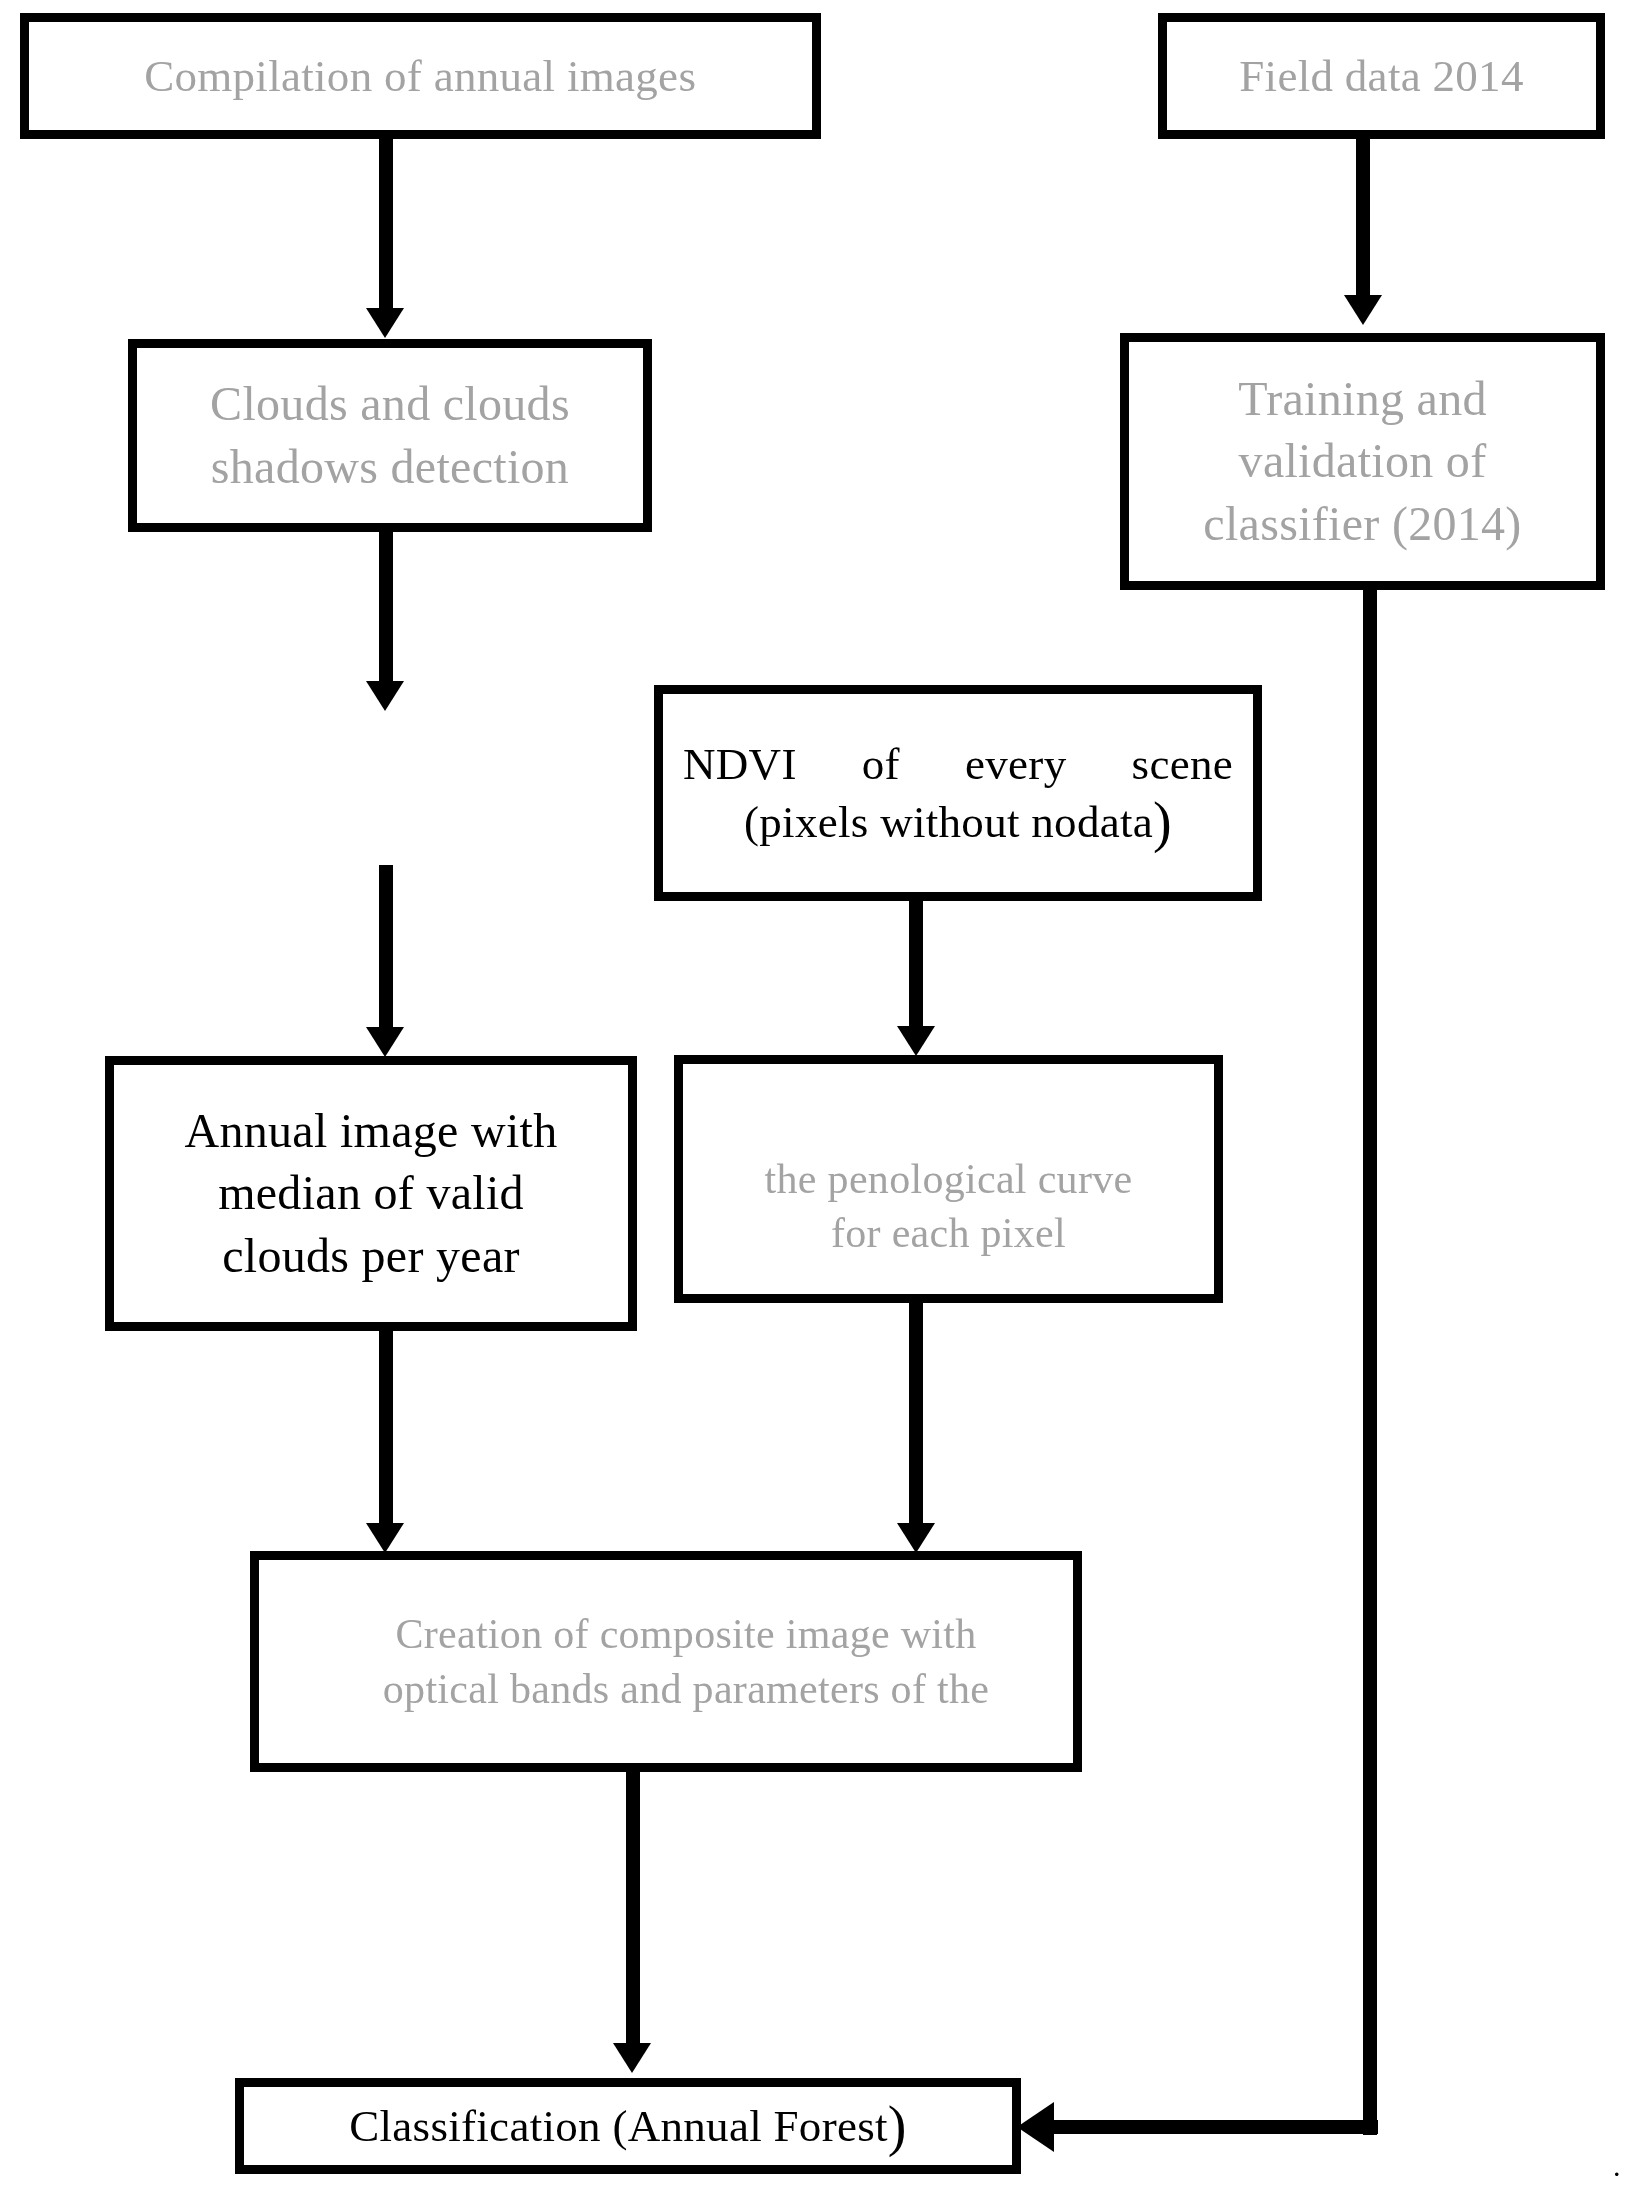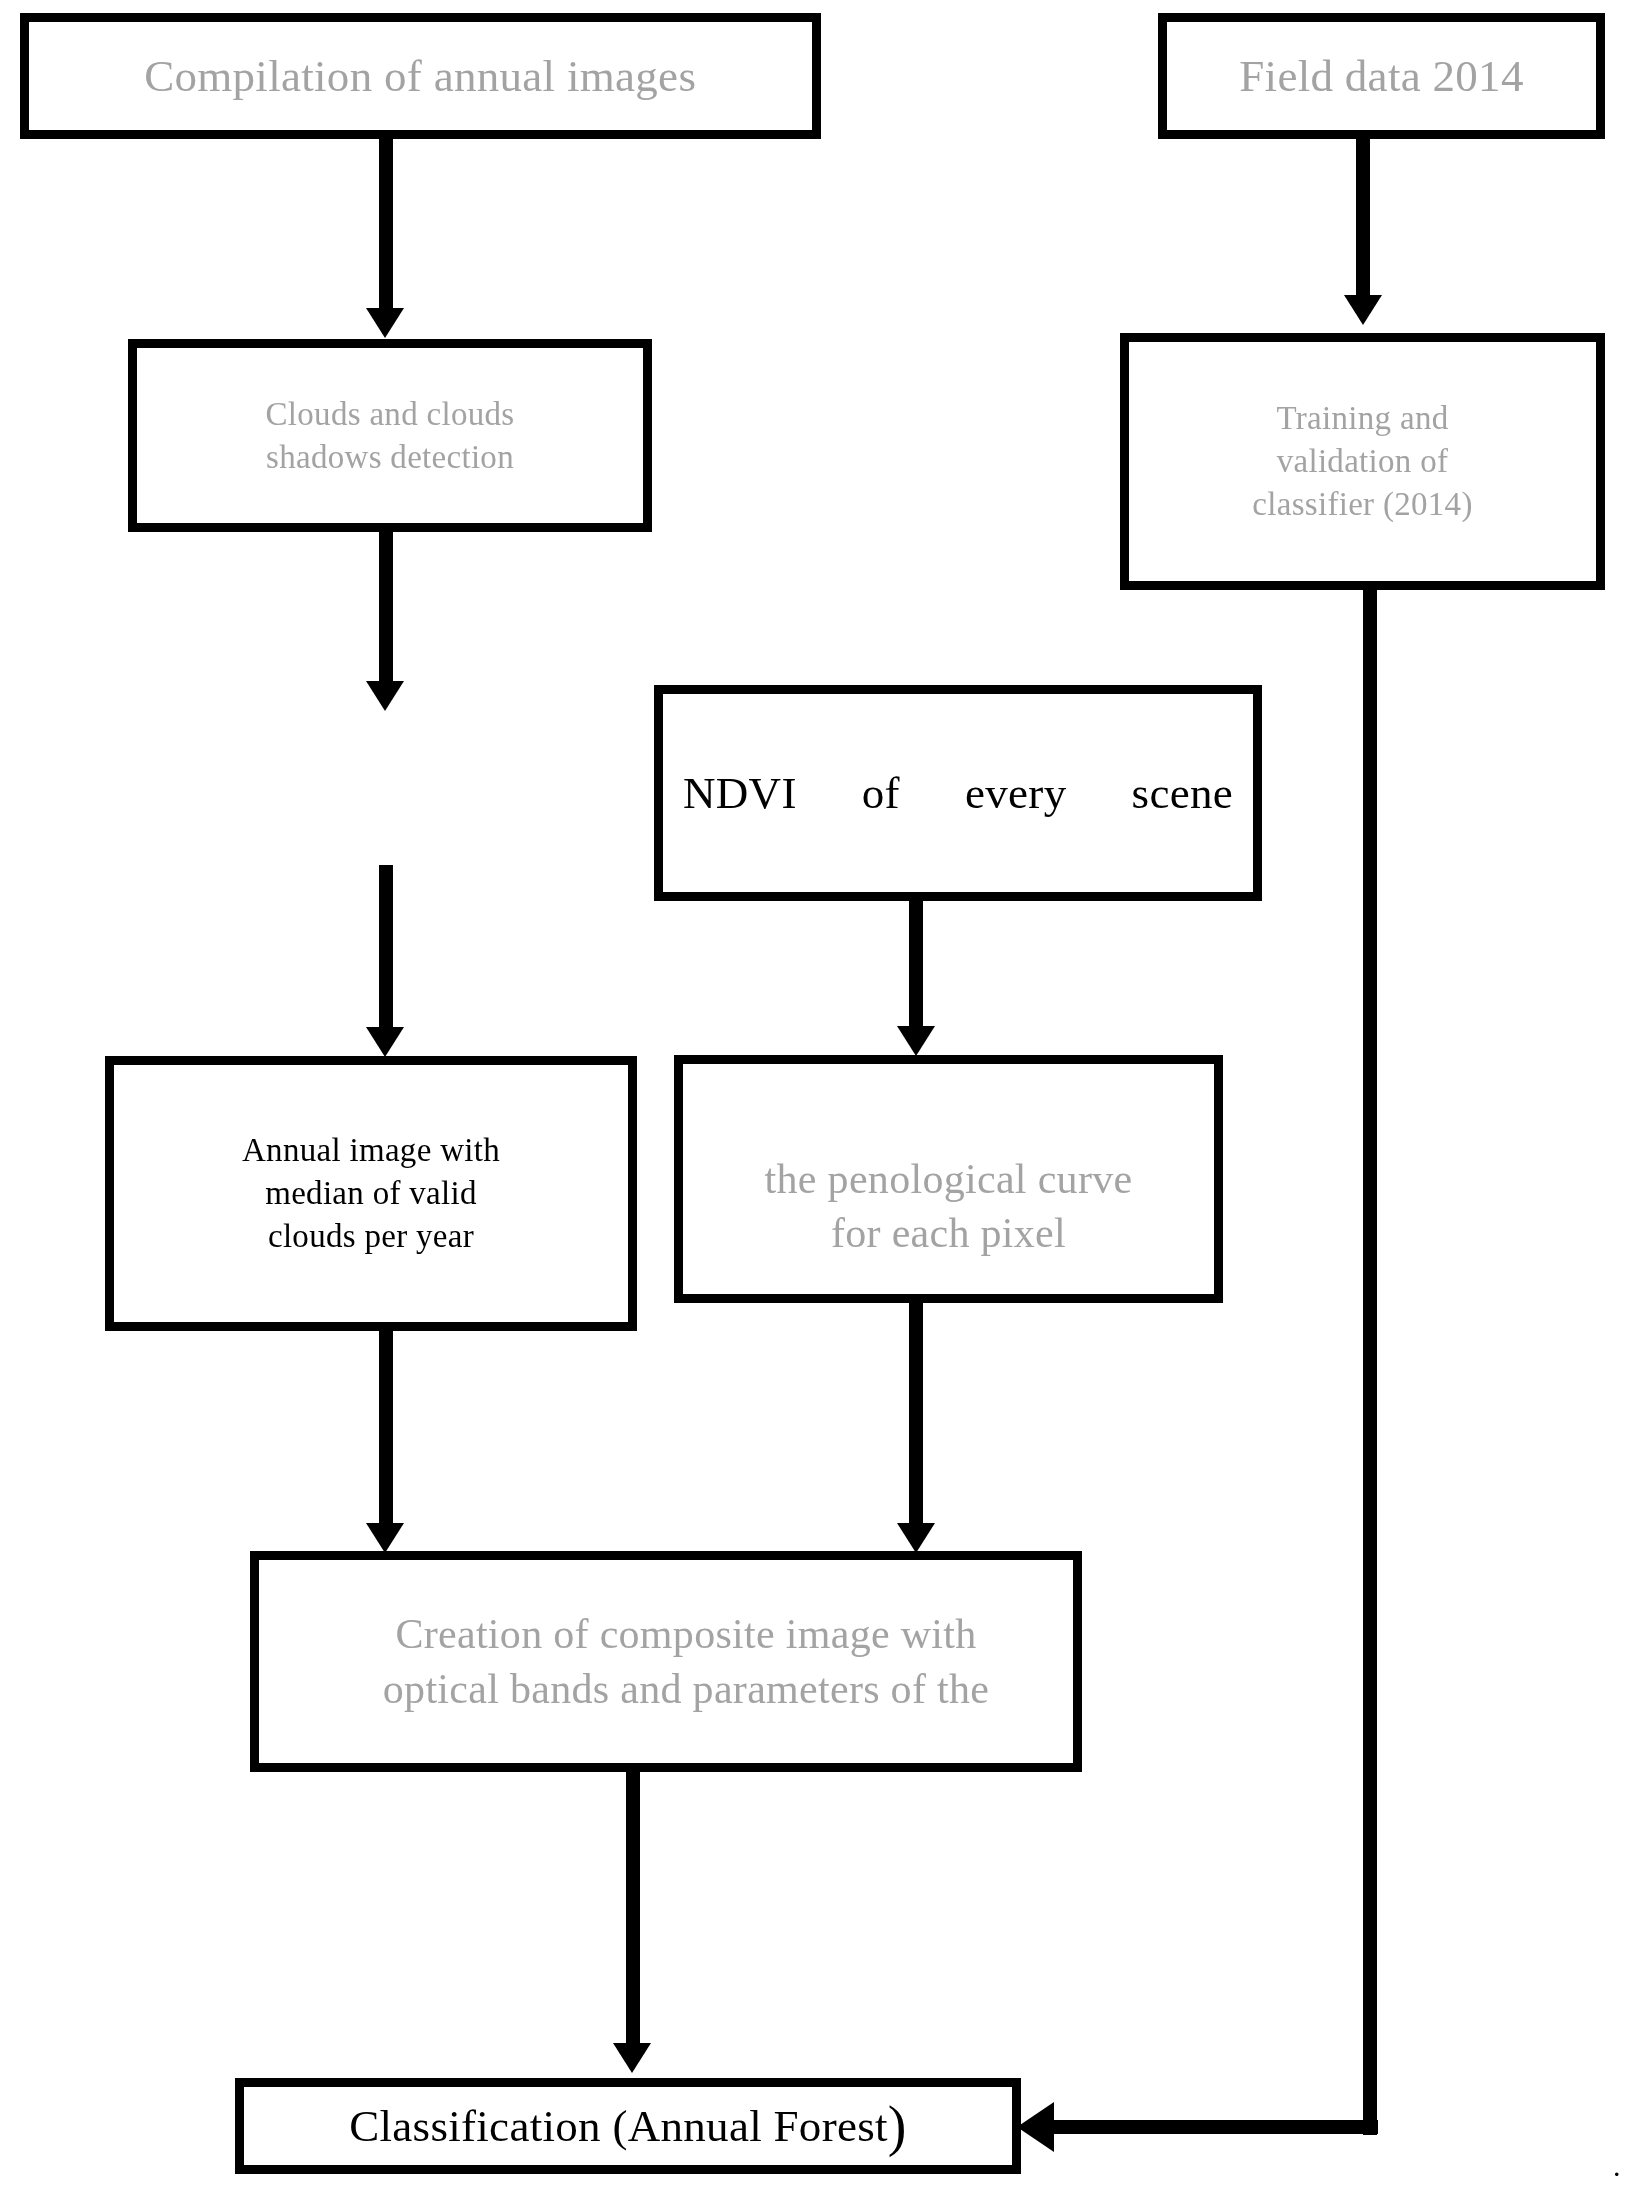--- a/index.html
+++ b/index.html
@@ -24,21 +24,21 @@
   }
   .node .txt{
     display:block;
     width:100%;
     line-height:1.30;
     letter-spacing:0.3px;
   }
   .gray .txt{color:#a3a3a3;}
   .black .txt{color:#000000;}
   .f64{font-size:42px;}
-  .f66{font-size:33px;}
+  .f66{font-size:48px;}
   .f68{font-size:45px;}
   .big-paren{font-size:56px;line-height:0;vertical-align:-3.9px;}
   .justify .line1{
     display:block;
     text-align:justify;
     text-align-last:justify;
     padding:0 20px;
     box-sizing:border-box;
   }
   
@@ -123,20 +123,21 @@
       <span>Training and</span><br>
       <span>validation of</span><br>
       <span>classifier (2014)</span>
     </span>
   </div>
 
 
   <div class="node black justify" style="left:654px; top:685px; width:608px; height:216px;">
     <span class="txt f68">
       <span class="line1">NDVI of every scene</span>
+      <span><span>(pixels without nodata</span><span class="big-paren">)</span></span>
     </span>
   </div>
 
   <div class="node black" style="left:105px; top:1056px; width:532px; height:275px;">
     <span class="txt f66">
       <span>Annual image with</span><br>
       <span>median of valid</span><br>
       <span>clouds per year</span>
     </span>
   </div>

